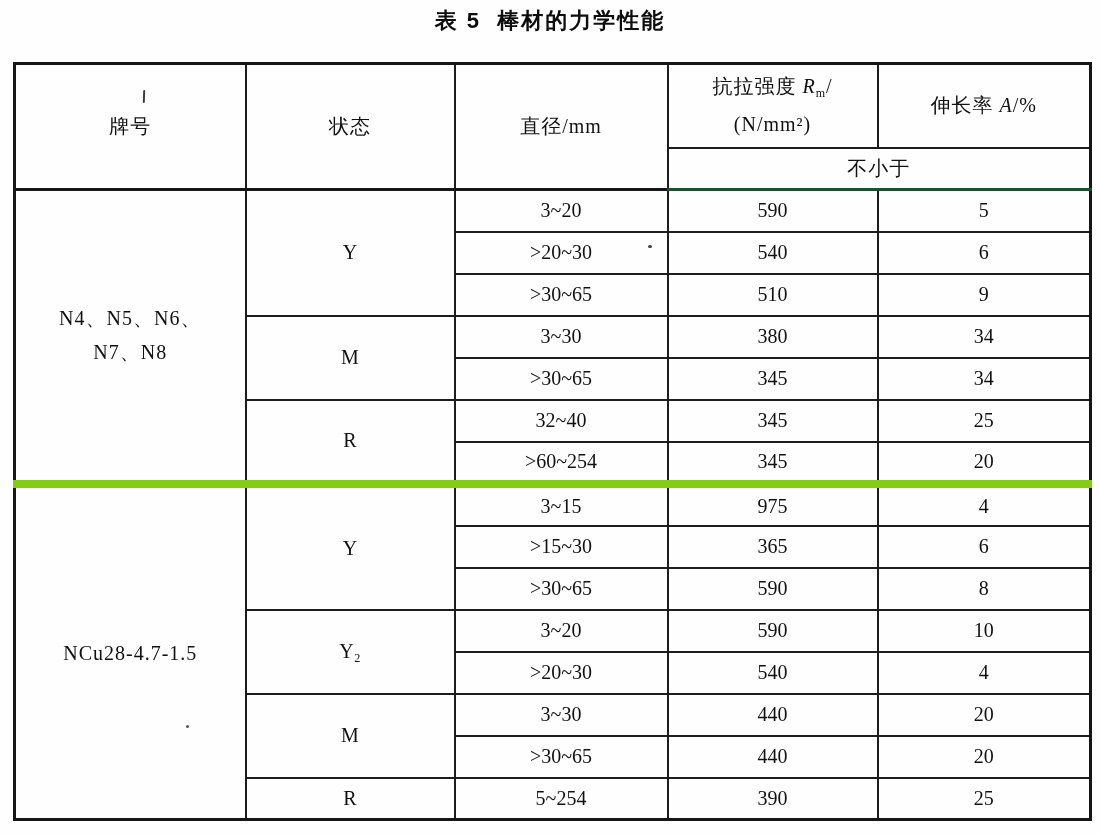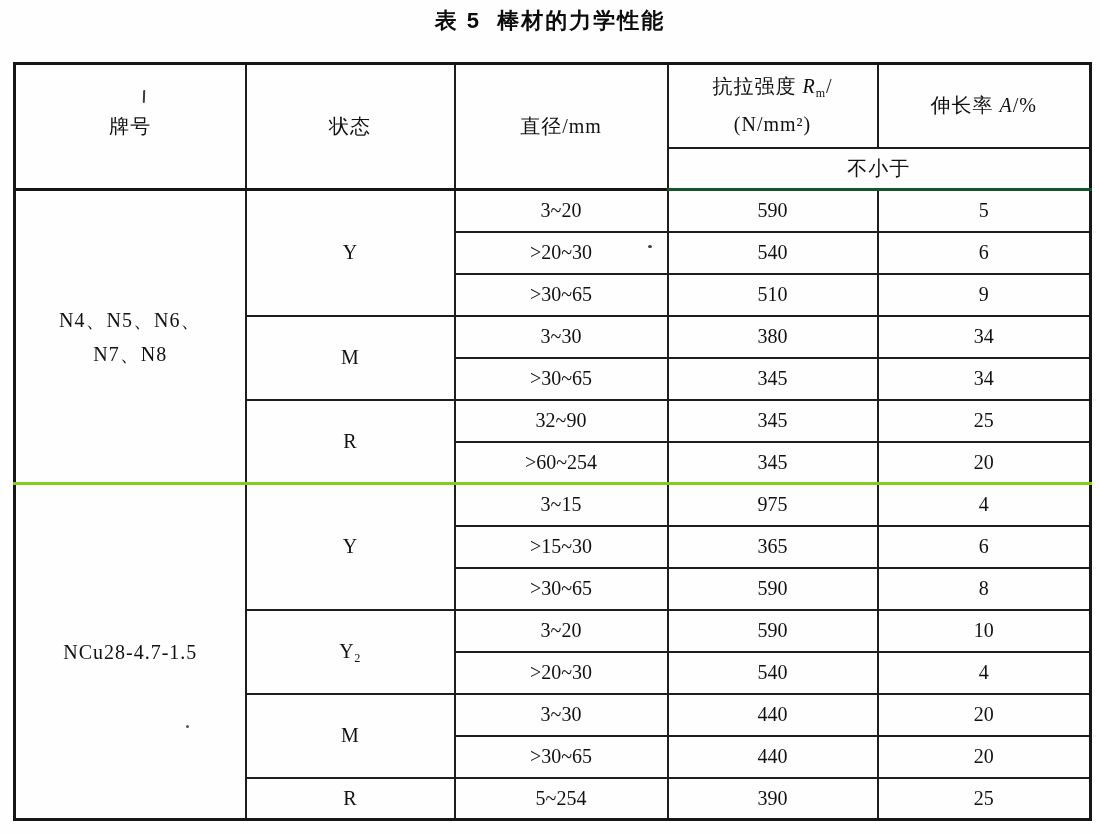--- a/index.html
+++ b/index.html
@@ -48,21 +48,21 @@
     font-size: 20px;
     font-weight: 400;
     color: #111111;
   }
   thead th { letter-spacing: 1px; }
   thead tr.h1 { height: 84px; }
   thead tr.h2 { height: 42px; }
   thead { border-bottom: 3px solid #161616; }
   tr.h2 th { border-bottom: 3px solid #14532d; }
   tbody tr { height: 42px; }
-  tbody tr.group-start td { border-top: 3px solid #84cc16; }
+  tbody tr.group-start td { border-top: 8px solid #84cc16; }
   td.grade div { line-height: 34px; letter-spacing: 1px; }
   td.state { font-size: 21px; }
   .hline { line-height: 31px; }
   i.sym {
     font-family: "Liberation Serif", "DejaVu Serif", serif;
     font-style: italic;
     font-size: 20px;
   }
   sub.sb { font-size: 12px; vertical-align: -4px; }
   
@@ -143,21 +143,21 @@
           <td>380</td>
           <td>34</td>
         </tr>
         <tr>
           <td>&gt;30~65</td>
           <td>345</td>
           <td>34</td>
         </tr>
         <tr>
           <td class="state" rowspan="2">R</td>
-          <td>32~90</td>
+          <td>32~40</td>
           <td>345</td>
           <td>25</td>
         </tr>
         <tr>
           <td>&gt;60~254</td>
           <td>345</td>
           <td>20</td>
         </tr>
 
         <tr class="group-start">

